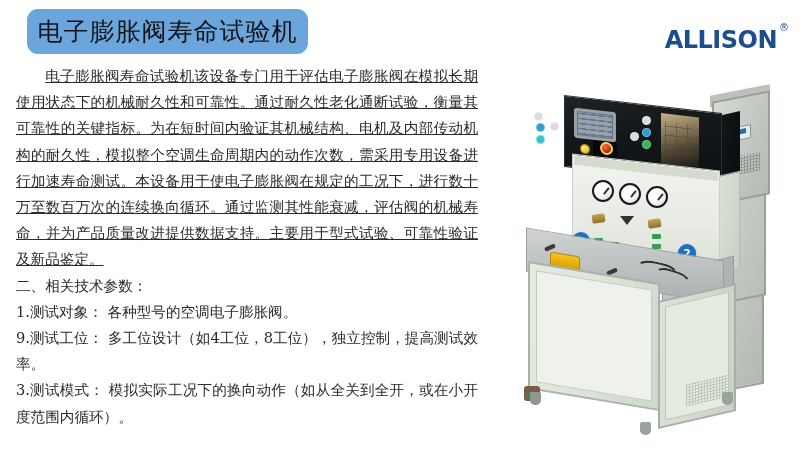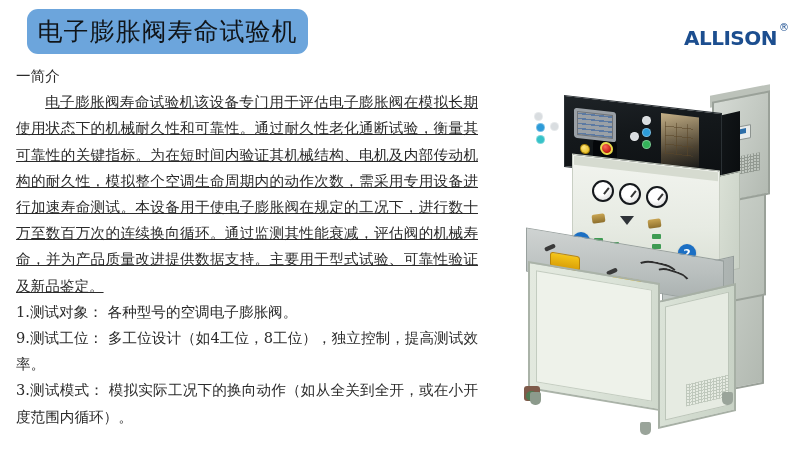--- a/index.html
+++ b/index.html
@@ -29,21 +29,21 @@
   }
 
   
   .logo{
     position:absolute;right:11px;top:28px;
     display:flex;align-items:flex-start;
     color:#1c4e8f;
   }
   .logo .lat{
     font-family:"DejaVu Sans","Liberation Sans",sans-serif;
-    font-weight:bold;font-size:20px;letter-spacing:-0.5px;
+    font-weight:bold;font-size:24px;letter-spacing:-0.5px;
     line-height:1;
   }
   .logo .cn{
     font-family:"DejaVu Sans","Liberation Sans",sans-serif;
     font-weight:bold;font-size:23px;line-height:1;
     margin-left:7px;
   }
   .logo .reg{
     font-size:10px;line-height:1;margin-left:2px;margin-top:-5px;
     font-family:"DejaVu Sans","Liberation Sans",sans-serif;
@@ -321,22 +321,22 @@
   <div class="title-banner">
     <span class="t">电子膨胀阀寿命试验机</span>
   </div>
 
   <div class="logo">
     <span class="lat">ALLISON</span>
     <span class="reg">®</span>
   </div>
 
   <div class="text-col">
-    <p>一简介</p>
     <p class="indent">电子膨胀阀寿命试验机该设备专门用于评估电子膨胀阀在模拟长期使用状态下的机械耐久性和可靠性。通过耐久性老化通断试验，衡量其可靠性的关键指标。为在短时间内验证其机械结构、电机及内部传动机构的耐久性，模拟整个空调生命周期内的动作次数，需采用专用设备进行加速寿命测试。本设备用于使电子膨胀阀在规定的工况下，进行数十万至数百万次的连续换向循环。通过监测其性能衰减，评估阀的机械寿命，并为产品质量改进提供数据支持。主要用于型式试验、可靠性验证及新品鉴定。</p>
+    <p class="sec">二、相关技术参数：</p>
     <p>1.测试对象：  各种型号的空调电子膨胀阀。</p>
     <p>9.测试工位：  多工位设计（如4工位，8工位），独立控制，提高测试效率。</p>
     <p>3.测试模式：  模拟实际工况下的换向动作（如从全关到全开，或在小开度范围内循环）。</p>
 
   </div>
 
   <div class="photo">
     <div class="machine">
 
       <div class="ecab-leg"></div>

